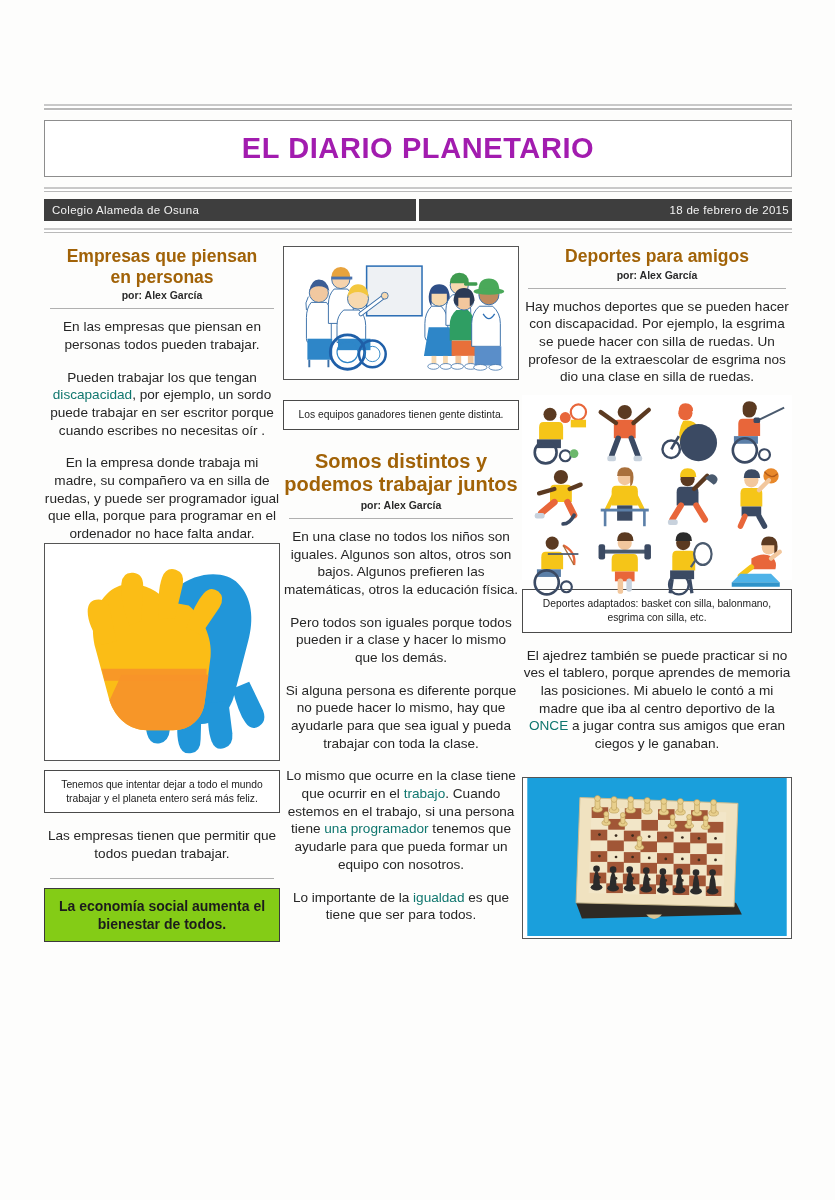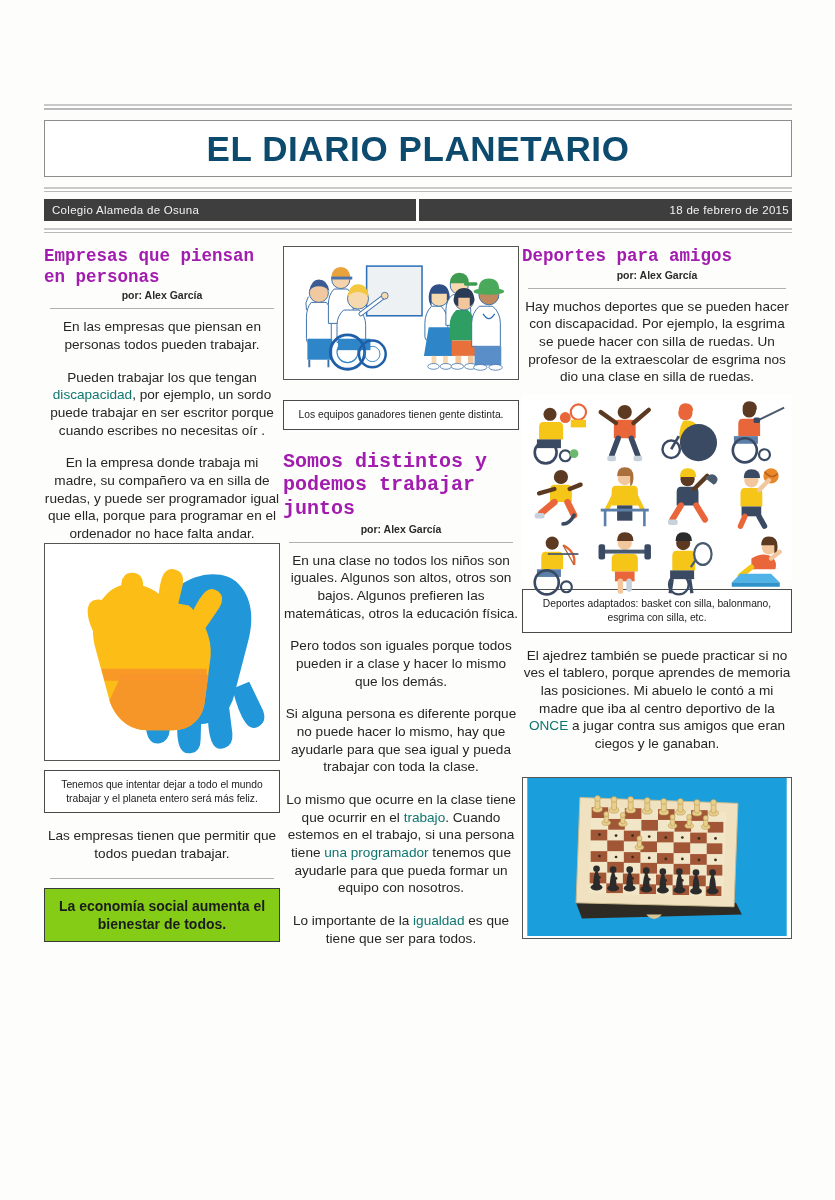--- a/index.html
+++ b/index.html
@@ -40,24 +40,24 @@
     border: 1px solid #8d8d8d;
     height: 57px;
     display: flex; align-items: center; justify-content: center;
     background: #fff;
   }
   .title-box .inner {
     border: 0; width: 100%;
     display: flex; align-items: center; justify-content: center;
   }
   .masthead-title {
-    font-size: 35px;
+    font-size: 29px;
     font-weight: bold;
     letter-spacing: 0.6px;
-    color: #0c4a6e;
+    color: #a21caf;
   }
 
   .strip-wrap { margin-top: 10px; }
   .infobar {
     display: flex;
     height: 22px;
     margin-top: 7px;
     gap: 3px;
   }
   .infobar .seg {
@@ -79,26 +79,25 @@
     display: flex;
     gap: 0px;
   }
   .col { }
   .col-left   { width: 236px; margin-right: 3px; }
   .col-mid    { width: 236px; margin-right: 3px; }
   .col-right  { width: 270px; }
 
   
   .headline {
-    text-align: left;
+    text-align: center;
     font-size: 17.5px;
     font-weight: bold;
     line-height: 1.18;
-    color: #a21caf;
-    font-family: Liberation Mono, monospace;
+    color: #a16207;
   }
   .headline.small { font-size: 20px; }
   .byline {
     text-align: center;
     font-size: 10.5px;
     font-weight: bold;
     color: #2a2a2a;
     margin-top: 2px;
   }
   .hr-light {

